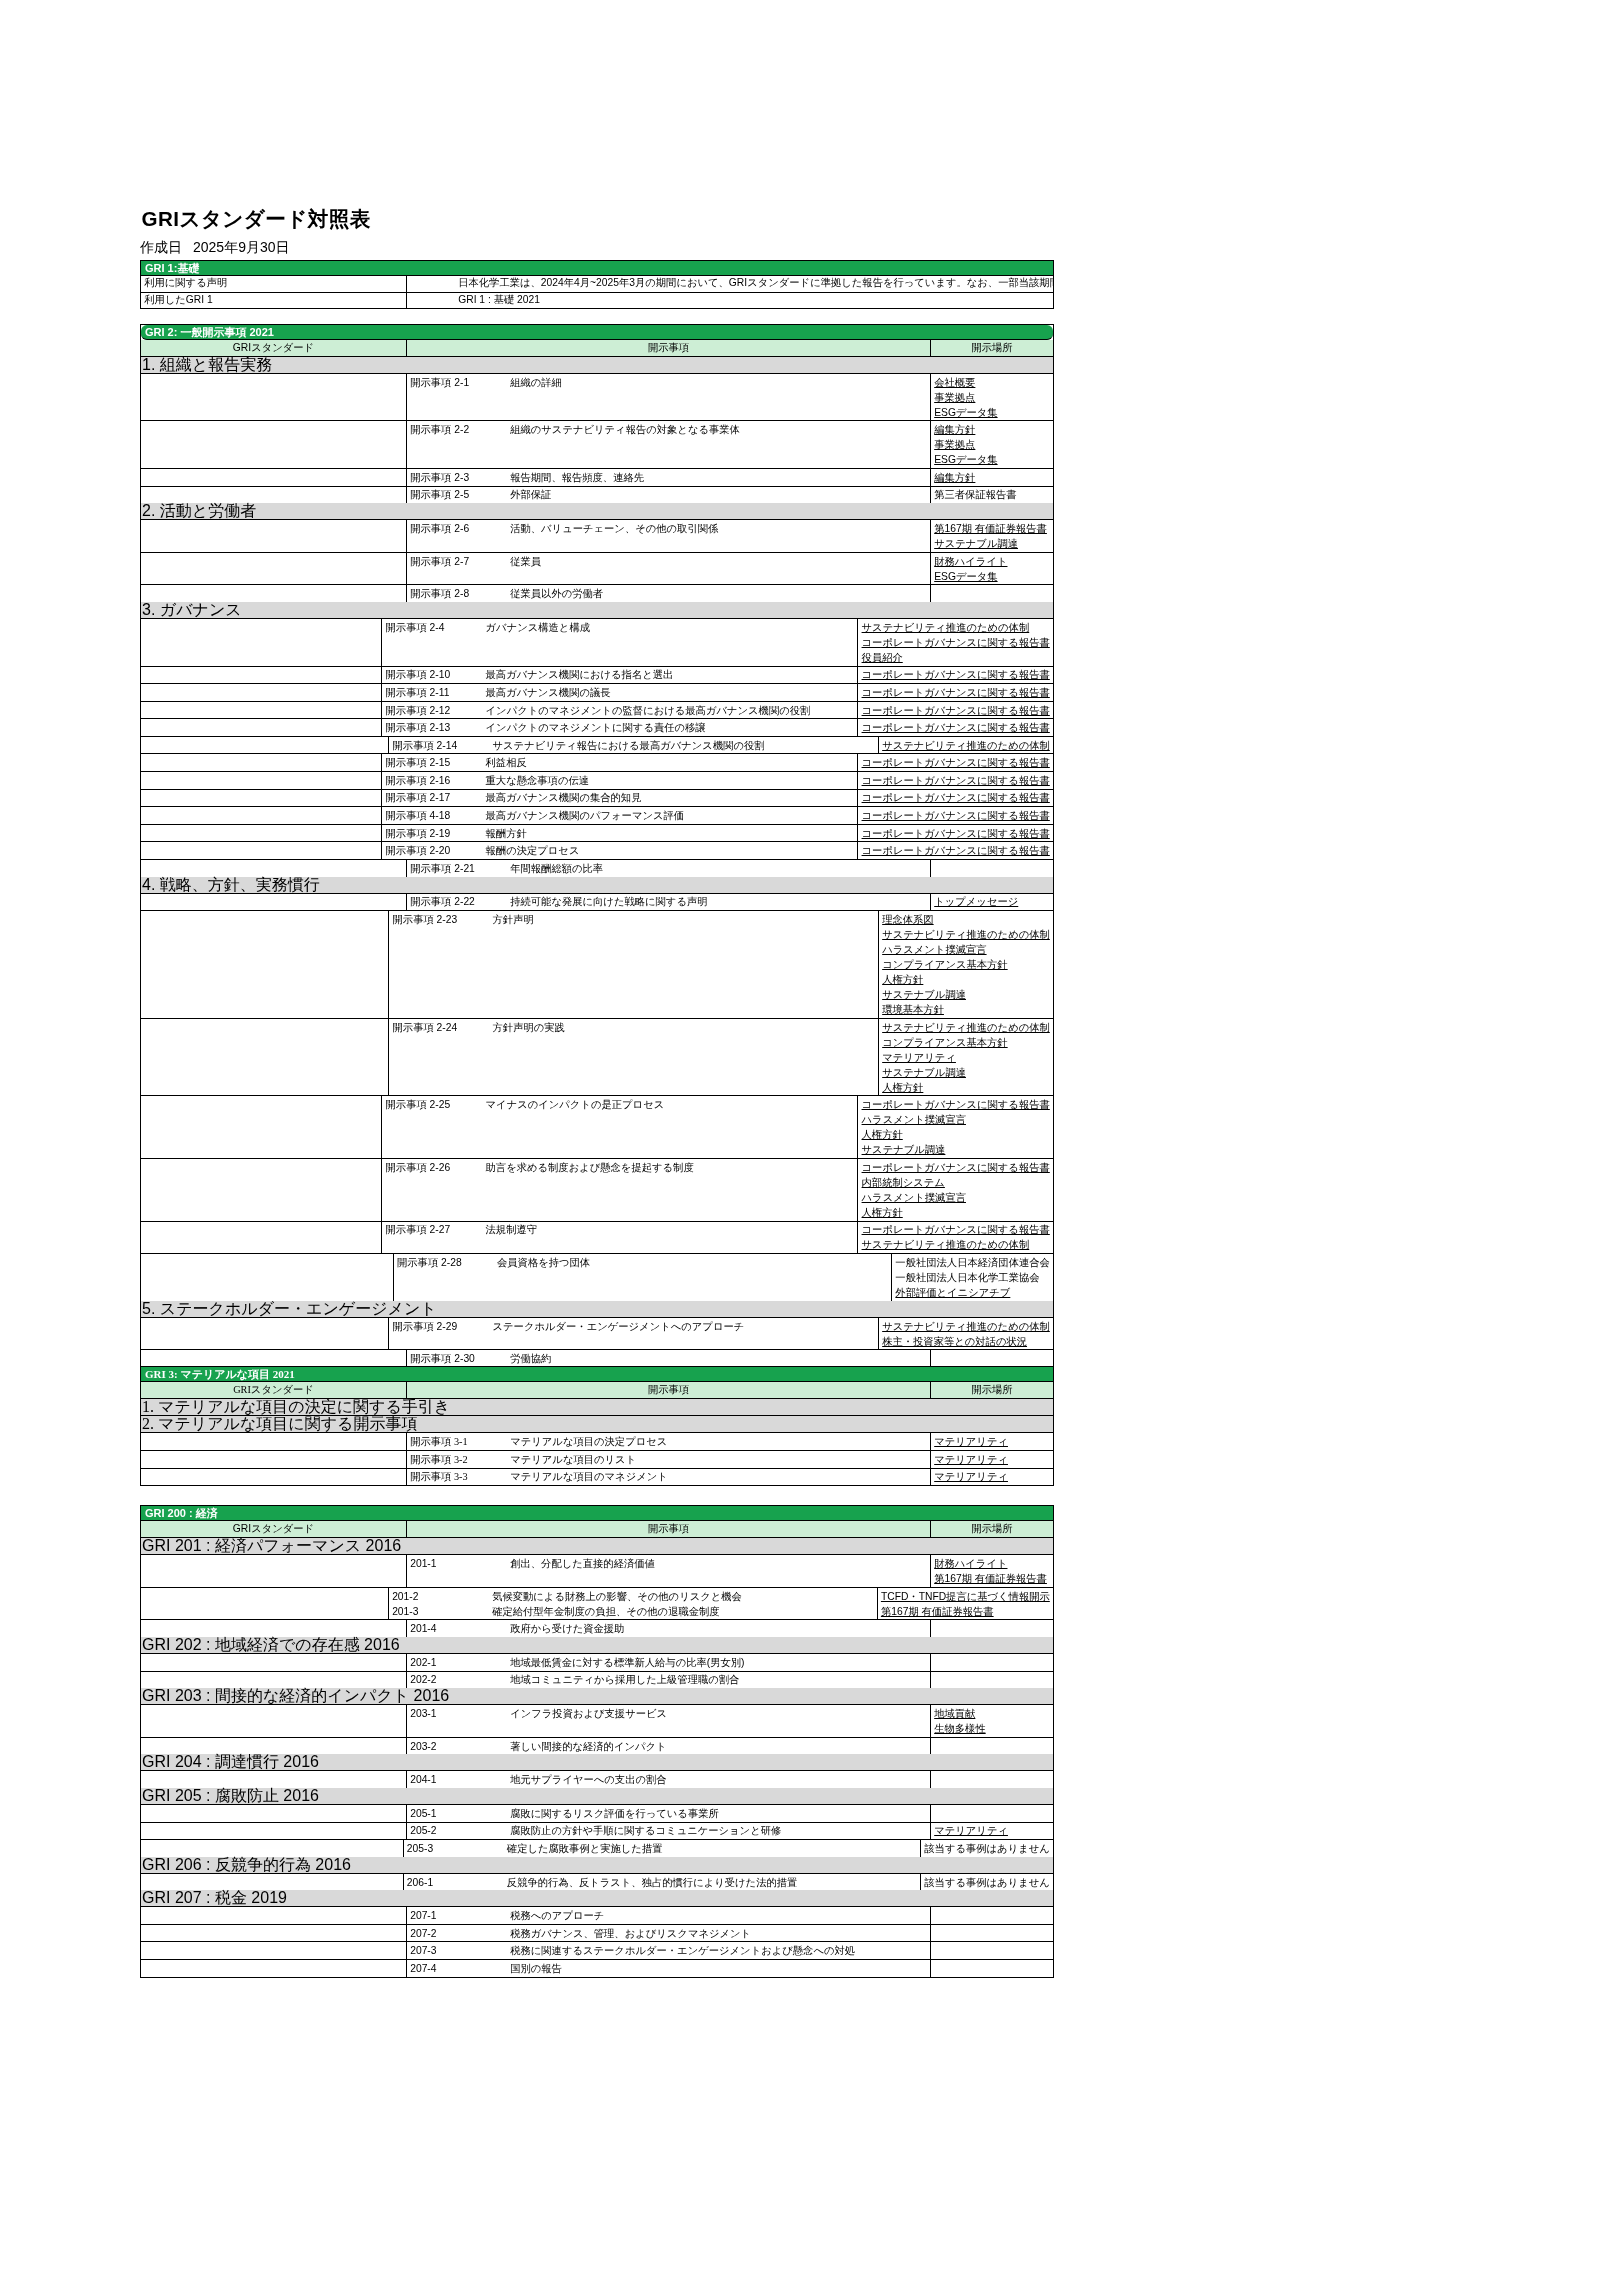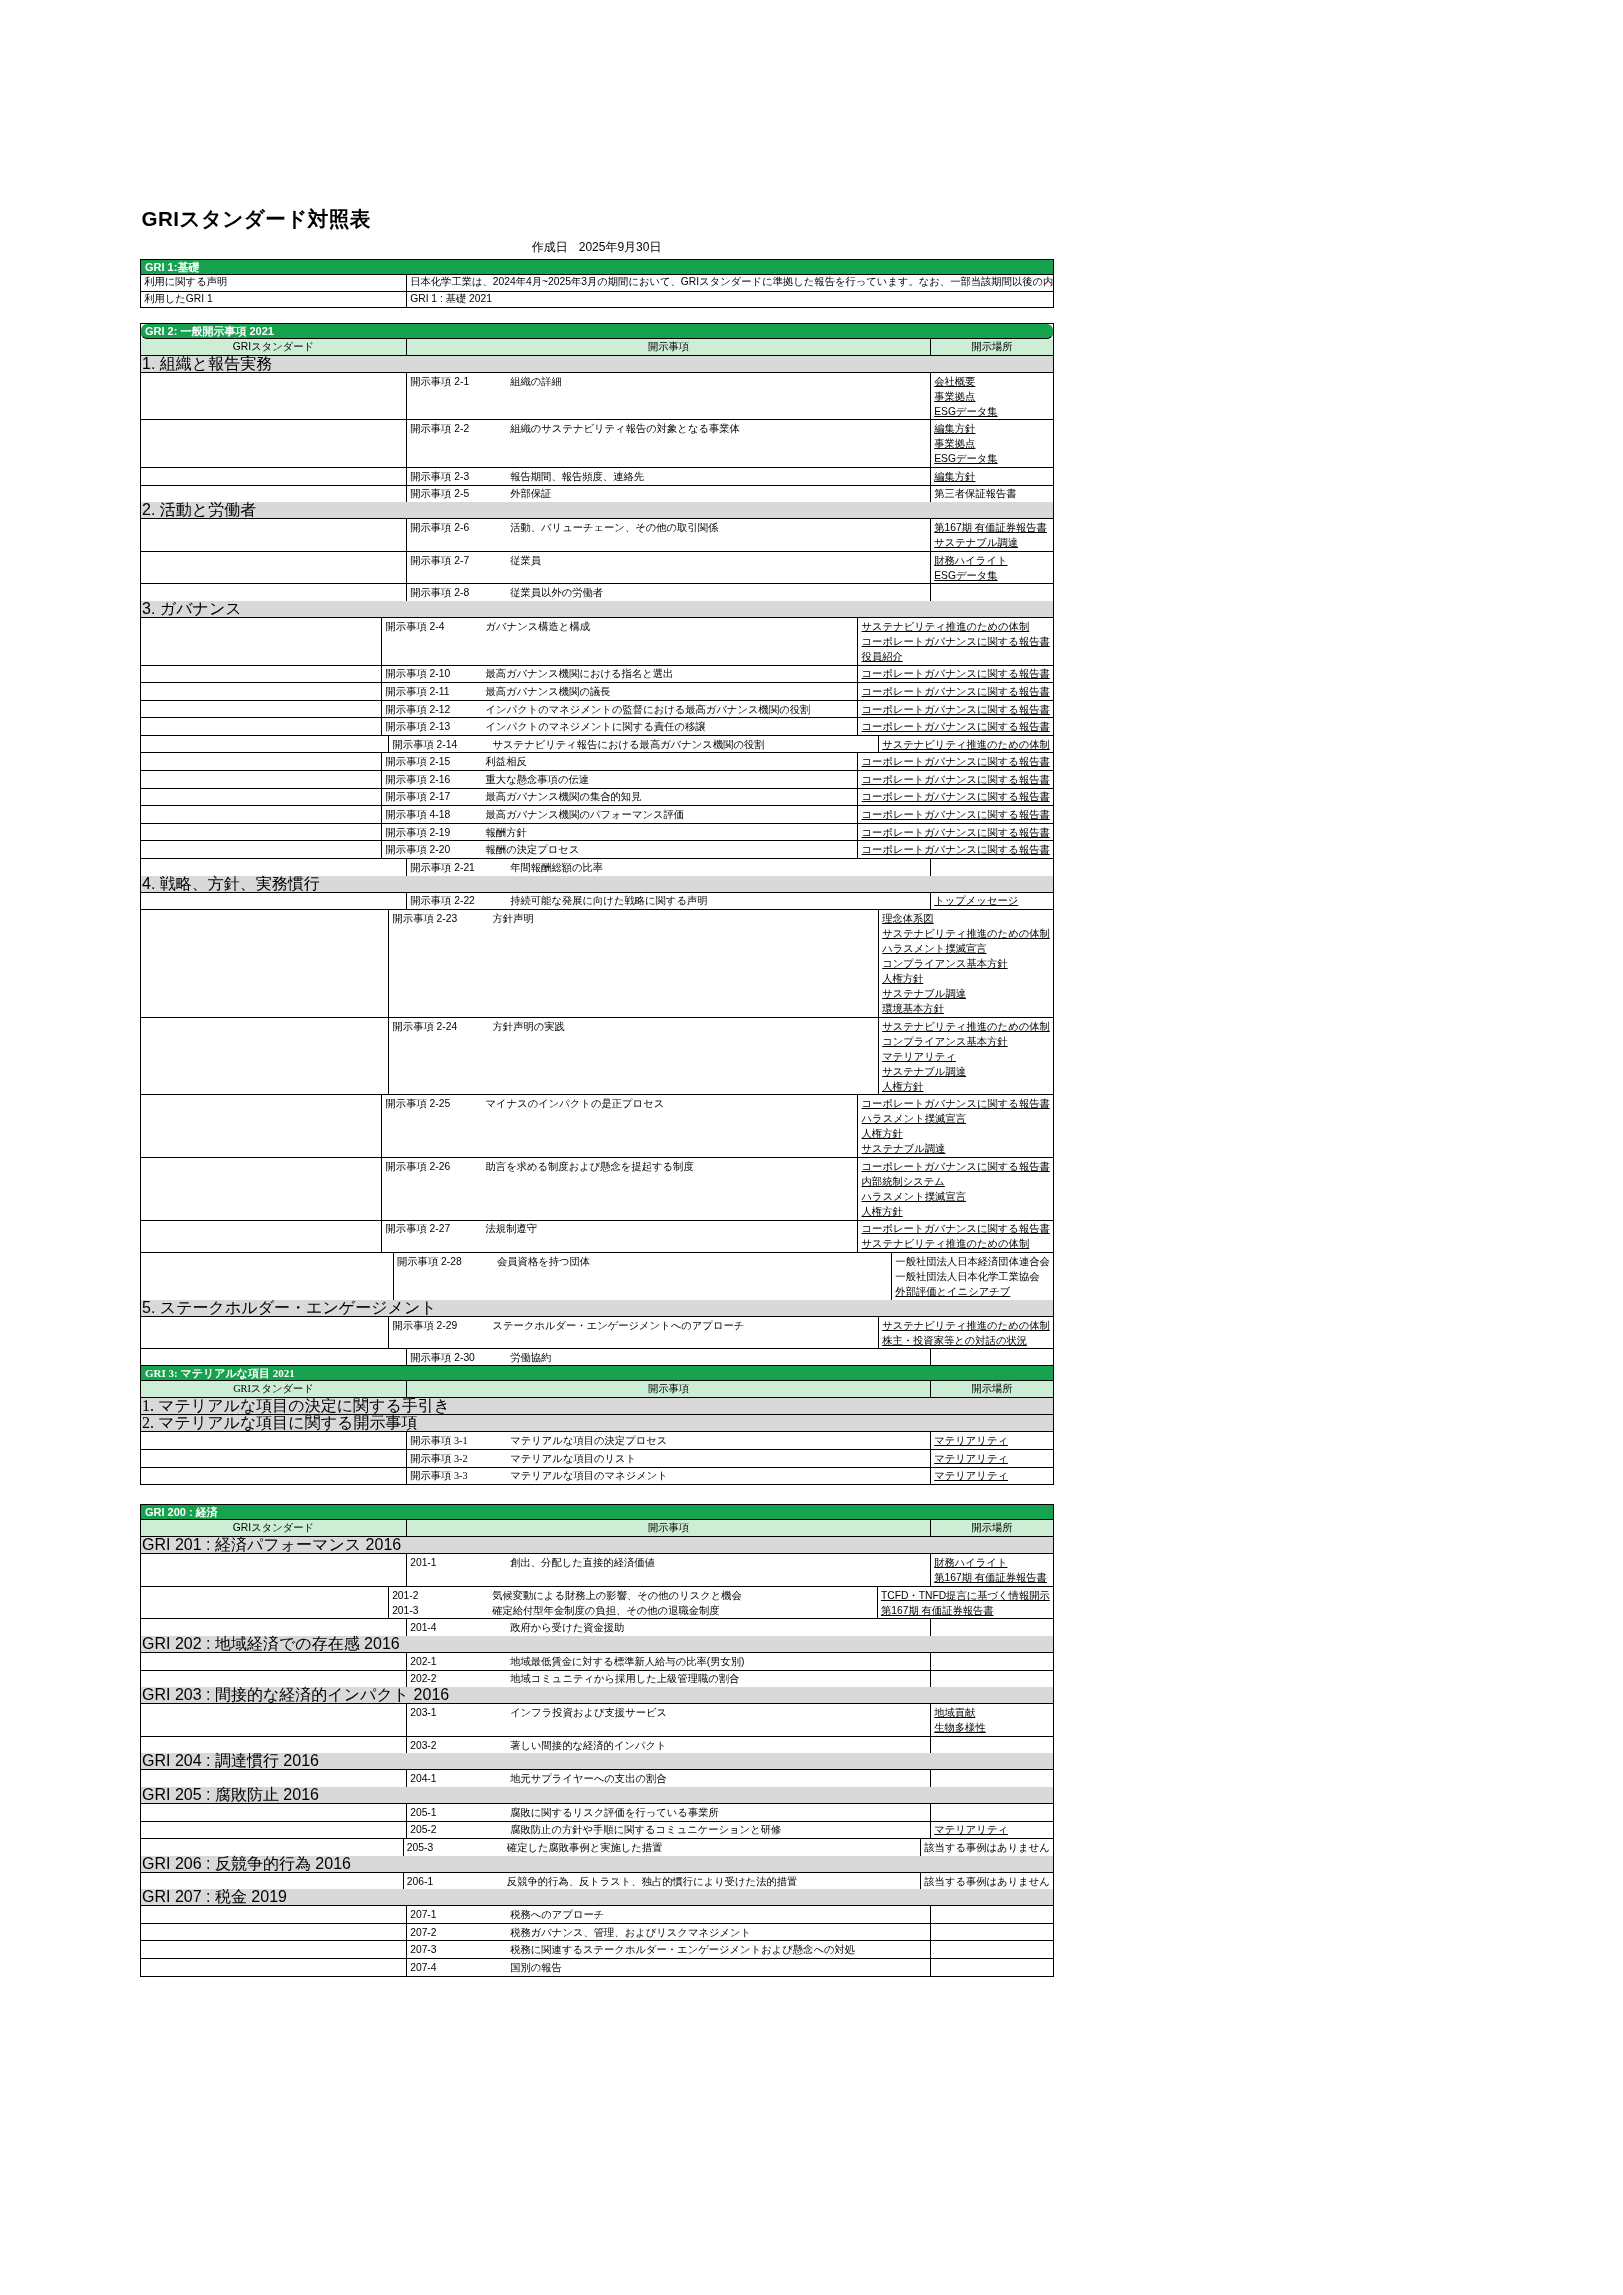--- a/index.html
+++ b/index.html
@@ -5,21 +5,21 @@
   html,body { margin:0; padding:0; background:#ffffff; }
   .doc {
     position:relative;
     width:1623px; height:2295px;
     background:#ffffff;
     font-family:"Liberation Sans","DejaVu Sans",sans-serif;
     color:#000;
   }
   .content { position:absolute; left:140px; top:205px; width:914px; }
   .title { font-size:20.6px; font-weight:bold; margin:0 0 0 1.6px; letter-spacing:0.4px; }
-  .dateline { text-align:center; font-size:12px; margin:6.3px 0.8px 2.4px 0; }
+  .dateline { text-align:left; font-size:14px; margin:6.3px 0.8px 2.4px 0; }
   .dateline .lbl { margin-right:11px; }
 
   .tbl { border:1.6px solid #000; box-sizing:border-box; background:#fff; }
   .tbl.gap18 { margin-top:14.3px; }
   .tbl.gap24 { margin-top:19px; }
   .tbl.joined { margin-top:-1.6px;font-family:Liberation Serif, serif; }
 
   .bar {
     color:#fff; font-weight:bold; font-size:11px;
     line-height:15px; height:15px; padding-left:4px;
@@ -40,21 +40,21 @@
   .drow:last-child { border-bottom:none; }
   .grp:last-child .drow:last-child { border-bottom:none; }
   .dc1 { width:266px; border-right:0.8px solid #000; box-sizing:border-box; }
   .dc2 { width:524px; border-right:0.8px solid #000; box-sizing:border-box; padding:0.8px 3.2px 0.8px 3.2px; }
   .dc3 { flex:1; box-sizing:border-box; padding:0.8px 3.2px 0.8px 3.2px; }
   .entry { line-height:15px; white-space:nowrap; }
   .rid { display:inline-block; width:100px; white-space:nowrap; }
   .loc { line-height:15px; white-space:nowrap; }
   .loc .lk { text-decoration:underline; }
 
-  .srow { display:flex; border-bottom:0.8px solid #000; font-size:10.3px; }
+  .srow { display:flex; border-bottom:0.8px solid #000; font-size:10.3px;gap:48px; }
   .srow:last-child { border-bottom:none; }
   .sc1 { width:266px; border-right:0.8px solid #000; box-sizing:border-box; padding:0.8px 3.2px; line-height:14.3px; }
   .sc2 { flex:1; box-sizing:border-box; padding:0.8px 3.2px; line-height:14.3px; white-space:nowrap; overflow:hidden; }
 </style>
 </head>
 <body>
 
 <div class="doc">
   <div class="content">
 

